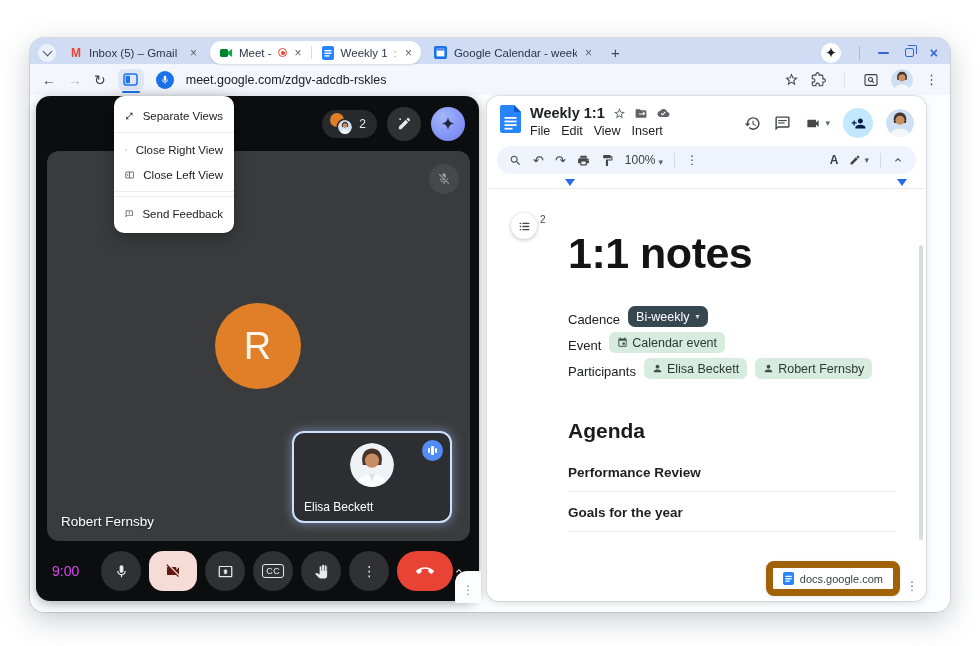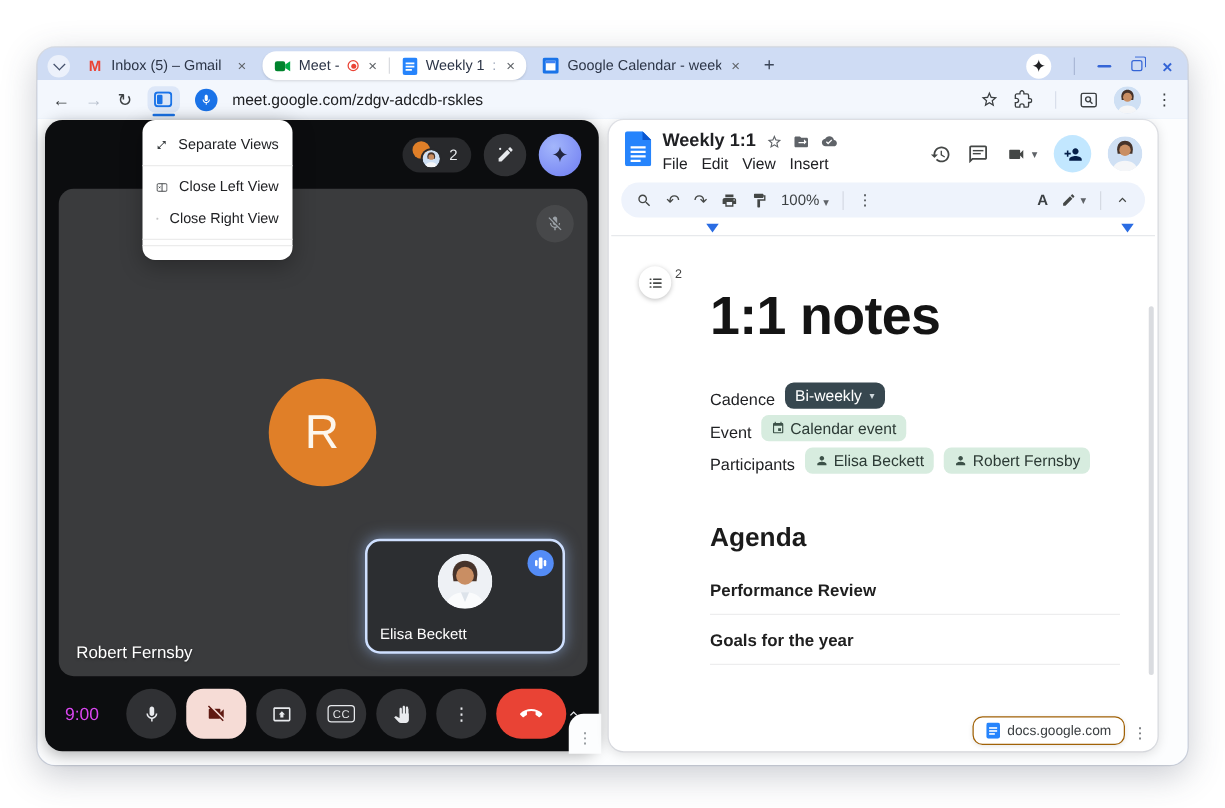--- a/index.html
+++ b/index.html
@@ -107,21 +107,21 @@
   .doctitle{margin-top:40px;font-size:43px;font-weight:bold;color:#141414;letter-spacing:-.5px}
   .frows{margin-top:27px;display:flex;flex-direction:column;gap:4px}
   .frow{display:flex;align-items:flex-end;gap:8px;height:22px;font-size:13px;color:#202124}
   .chip{display:flex;align-items:center;gap:4px;height:21px;padding:0 8px;border-radius:6px;background:#d7ecdf;color:#2c3a35;font-size:12.5px}
   .chip.dark{background:#37474f;color:#fff;border-radius:7px}
   .chip .ccaret{font-size:8px;color:#cfd8dc;margin-left:2px}
   .aghead{margin-top:40px;font-size:21px;font-weight:bold;color:#1b1b1b}
   .agitem{margin-top:0;padding:13px 0 11px;border-bottom:1px solid #ededee;font-size:13.5px;font-weight:bold;color:#1f1f1f}
   .agitem.first{margin-top:9px}
   .dscroll{position:absolute;right:3px;top:56px;width:4px;height:295px;background:#dadce0;border-radius:2px}
-  .dbadge{position:absolute;right:26px;bottom:5px;display:flex;align-items:center;gap:6px;background:#fff;border:1px solid #a16207;border-radius:8px;padding:4px 10px;box-shadow:0 1px 4px rgba(0,0,0,.1)}
+  .dbadge{position:absolute;right:26px;bottom:5px;display:flex;align-items:center;gap:6px;background:#fff;border:7px solid #a16207;border-radius:8px;padding:4px 10px;box-shadow:0 1px 4px rgba(0,0,0,.1)}
   .dbadge span{font-size:11px;color:#3c4043}
   .dbadge-dots{position:absolute;right:8px;bottom:8px;font-size:12px;color:#5f6368}
 </style>
 </head>
 <body>
 
 <div class="win">
 
   <div class="tabstrip">
     <div class="tabsearch">
@@ -512,29 +512,37 @@
       <svg width="12" height="12" viewBox="0 0 24 24">
           <path d="M21 11V3h-8l3.29 3.29-10 10L3 13v8h8l-3.29-3.29 10-10L21 11z" fill="#3c4043"></path>
         </svg>
       <span>Separate Views</span>
     </div>
     <div class="msep"></div>
     <div class="mi">
       <svg width="12" height="12" viewBox="0 0 20 20">
           <rect x="1.5" y="3.5" width="17" height="13" rx="2" fill="none" stroke="#3c4043" stroke-width="1.6"></rect>
           <line x1="10" y1="3.5" x2="10" y2="16.5" stroke="#3c4043" stroke-width="1.6"></line>
-          <path d="M4.3 8.3l3 3m0-3l-3 3" stroke="#3c4043" stroke-width="1.4"></path>
-        </svg>
-      <span>Close Left View</span>
+          <path d="M12.7 8.3l3 3m0-3l-3 3" stroke="#3c4043" stroke-width="1.4"></path>
+        </svg>
+      <span>Close Right View</span>
     </div>
     <div class="mi">
       <svg width="12" height="12" viewBox="0 0 20 20">
           <rect x="1.5" y="3.5" width="17" height="13" rx="2" fill="none" stroke="#3c4043" stroke-width="1.6"></rect>
           <line x1="10" y1="3.5" x2="10" y2="16.5" stroke="#3c4043" stroke-width="1.6"></line>
-          <path d="M12.7 8.3l3 3m0-3l-3 3" stroke="#3c4043" stroke-width="1.4"></path>
-        </svg>
-      <span>Close Right View</span>
+          <path d="M4.3 8.3l3 3m0-3l-3 3" stroke="#3c4043" stroke-width="1.4"></path>
+        </svg>
+      <span>Close Left View</span>
     </div>
     <div class="msep"></div>
     <div class="msep"></div>
+    <div class="mi">
+      <svg width="12" height="12" viewBox="0 0 24 24">
+          <path d="M20 2H4c-1.1 0-2 .9-2 2v18l4-4h14c1.1 0 2-.9 2-2V4c0-1.1-.9-2-2-2zm0 14H5.17L4 17.17V4h16v12z" fill="#3c4043"></path>
+          <rect x="11" y="6" width="2" height="5" fill="#3c4043"></rect>
+          <rect x="11" y="12.5" width="2" height="2" fill="#3c4043"></rect>
+        </svg>
+      <span>Send Feedback</span>
+    </div>
   </div>
 
 </div>
 
 </body></html>

